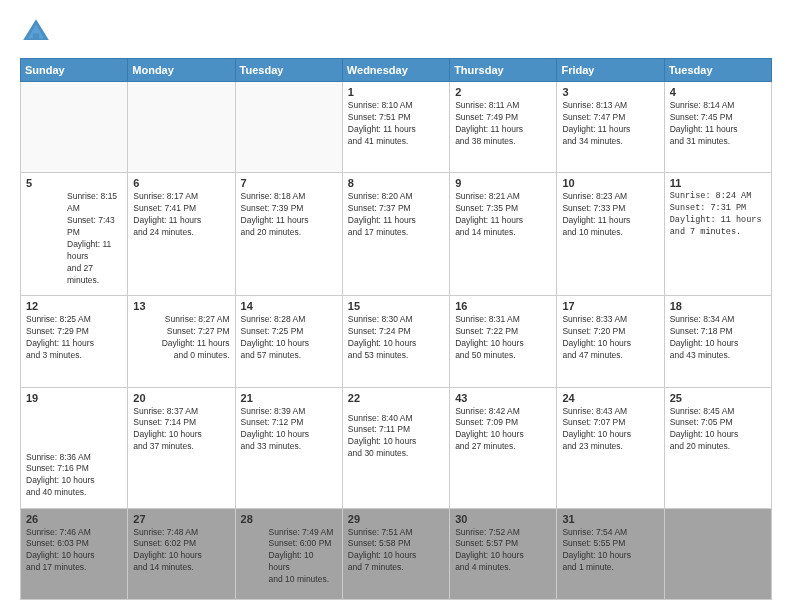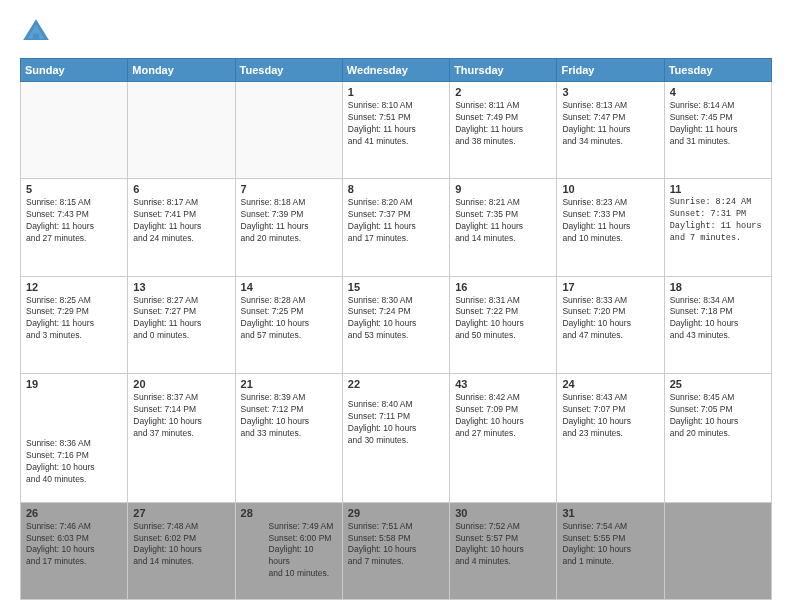--- a/index.html
+++ b/index.html
@@ -161,21 +161,21 @@
             <span class="day-num">4</span>
             <div class="day-info" style="white-space: pre-line;">Sunrise: 8:14 AM
 Sunset: 7:45 PM
 Daylight: 11 hours
 and 31 minutes.</div>
           </td>
         </tr>
         <tr>
           <td>
             <span class="day-num">5</span>
-            <div class="day-info" style="white-space: pre-line;">Sunrise: 8:15 AM
+            <div class="day-info" style="white-space: pre-line; margin-left: 41px;">Sunrise: 8:15 AM
 Sunset: 7:43 PM
 Daylight: 11 hours
 and 27 minutes.</div>
           </td>
           <td>
             <span class="day-num">6</span>
             <div class="day-info" style="white-space: pre-line;">Sunrise: 8:17 AM
 Sunset: 7:41 PM
 Daylight: 11 hours
 and 24 minutes.</div>
@@ -219,21 +219,21 @@
         <tr>
           <td>
             <span class="day-num">12</span>
             <div class="day-info" style="white-space: pre-line;">Sunrise: 8:25 AM
 Sunset: 7:29 PM
 Daylight: 11 hours
 and 3 minutes.</div>
           </td>
           <td>
             <span class="day-num">13</span>
-            <div class="day-info" style="white-space: pre-line;">Sunrise: 8:27 AM
+            <div class="day-info" style="white-space: pre-line; text-align: right;">Sunrise: 8:27 AM
 Sunset: 7:27 PM
 Daylight: 11 hours
 and 0 minutes.</div>
           </td>
           <td>
             <span class="day-num">14</span>
             <div class="day-info" style="white-space: pre-line;">Sunrise: 8:28 AM
 Sunset: 7:25 PM
 Daylight: 10 hours
 and 57 minutes.</div>

